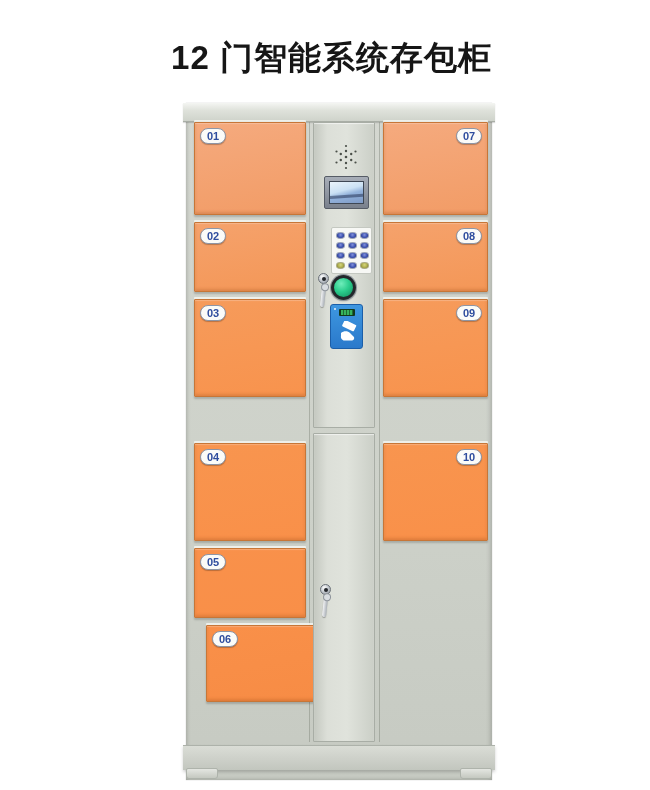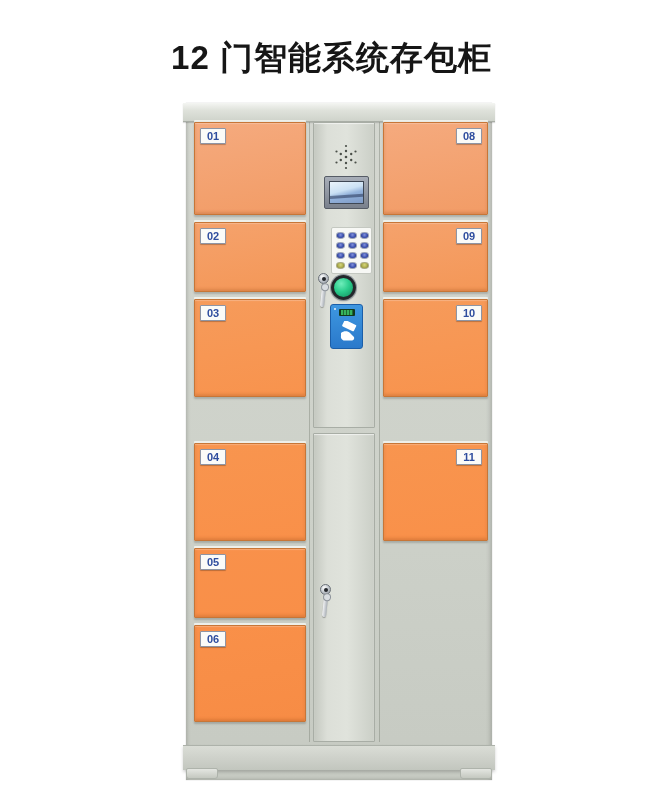--- a/index.html
+++ b/index.html
@@ -50,26 +50,26 @@
     position:relative; width:100%;
     border:1px solid #C77637; border-radius:1px;
     box-shadow:0 -2px 0 rgba(243,245,240,.85), 0 2px 2px rgba(0,0,0,.18),
                inset 0 1px 1px rgba(255,255,255,.25), inset 0 -2px 3px rgba(150,70,20,.25);
   }
   .door:nth-child(1){ height:93px;  background:linear-gradient(170deg,#F5AA7E 0%,#F29C66 100%); }
   .door:nth-child(2){ height:70px;  background:linear-gradient(170deg,#F5A26C 0%,#F49757 100%); }
   .door:nth-child(3){ height:98px;  background:linear-gradient(170deg,#F69B5B 0%,#F8934D 100%); }
   .door:nth-child(4){ height:98px;  background:linear-gradient(170deg,#F8954F 0%,#F99049 100%);margin-top:39px; }
   .door:nth-child(5){ height:70px;  background:linear-gradient(170deg,#F9914B 0%,#F98F48 100%); }
-  .door:nth-child(6){ height:97px; background:linear-gradient(170deg,#F99049 0%,#F78C45 100%); }
+  .door:nth-child(6){ height:77px; background:linear-gradient(170deg,#F99049 0%,#F78C45 100%);margin-left:12px; }
 
   .tag {
     position:absolute; top:5px; min-width:26px; height:16px; padding:0 2px;
     line-height:15px; text-align:center;
-    background:#FBFBF8; border:1px solid #8E95A5; border-radius:1px;
+    background:#FBFBF8; border:1px solid #8E95A5; border-radius:8px;
     color:#2F4D9E; font-size:11px; font-weight:700;
     box-shadow:0 1px 1px rgba(0,0,0,.25);
   }
   .col-left  .tag { left:5px; }
   .col-right .tag { right:5px; }
 
   
   .col-center { position:absolute; left:127px; top:19px; width:62px; }
   .panel-upper, .panel-lower {
     position:absolute; left:0; width:62px;
@@ -234,29 +234,29 @@
       </div>
     </div>
     <div class="panel-lower">
       <div class="lock-cyl"></div>
       <div class="hang-key"></div>
     </div>
   </div>
 
   <div class="col col-right">
     <div class="door">
+        <span class="tag">07</span>
+      </div>
+    <div class="door">
         <span class="tag">08</span>
       </div>
     <div class="door">
         <span class="tag">09</span>
       </div>
     <div class="door">
         <span class="tag">10</span>
-      </div>
-    <div class="door">
-        <span class="tag">11</span>
       </div>
   </div>
 
   <div class="base-bar"></div>
   <div class="foot left"></div>
   <div class="foot right"></div>
 </div>
 
 </body></html>

